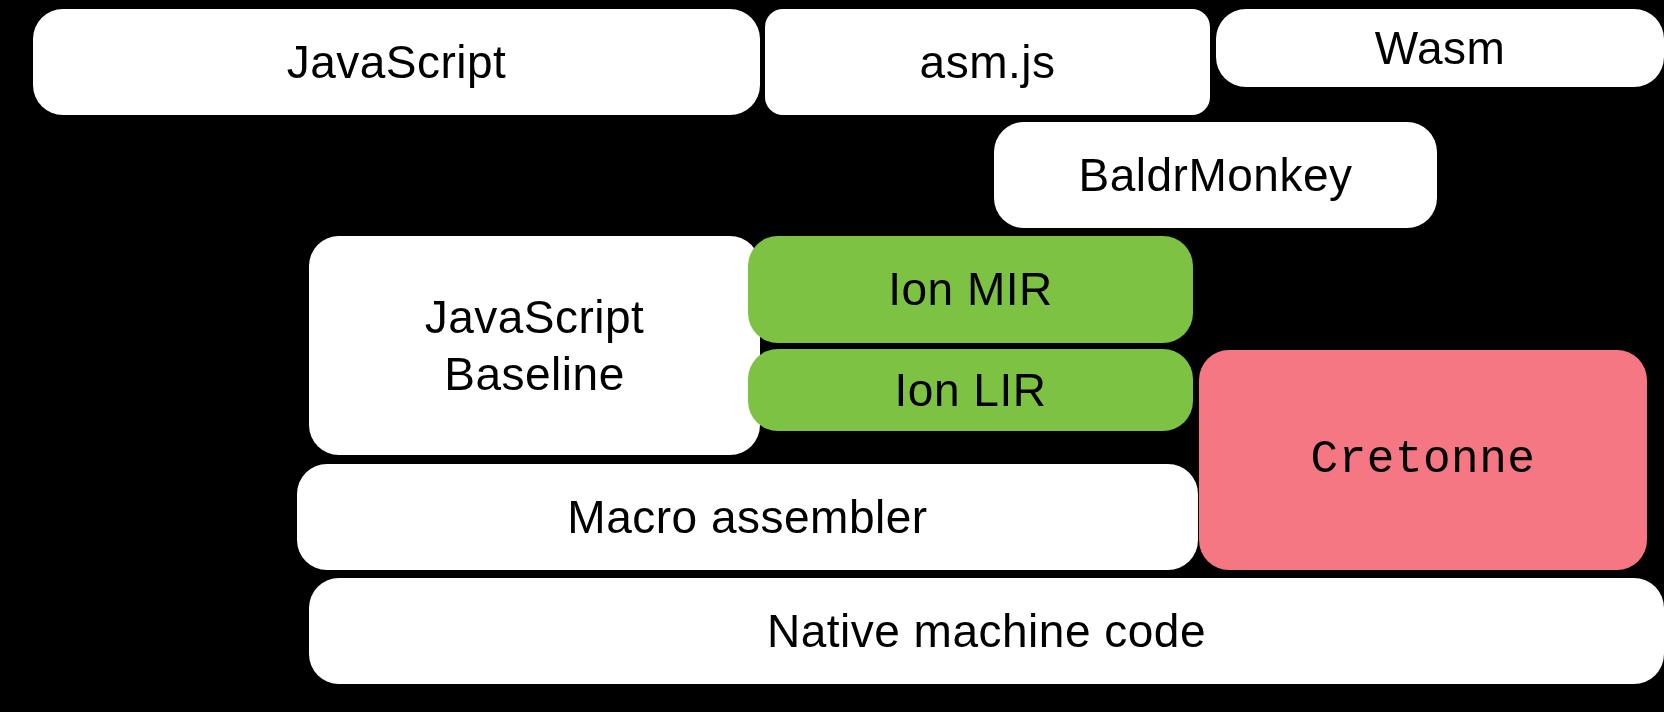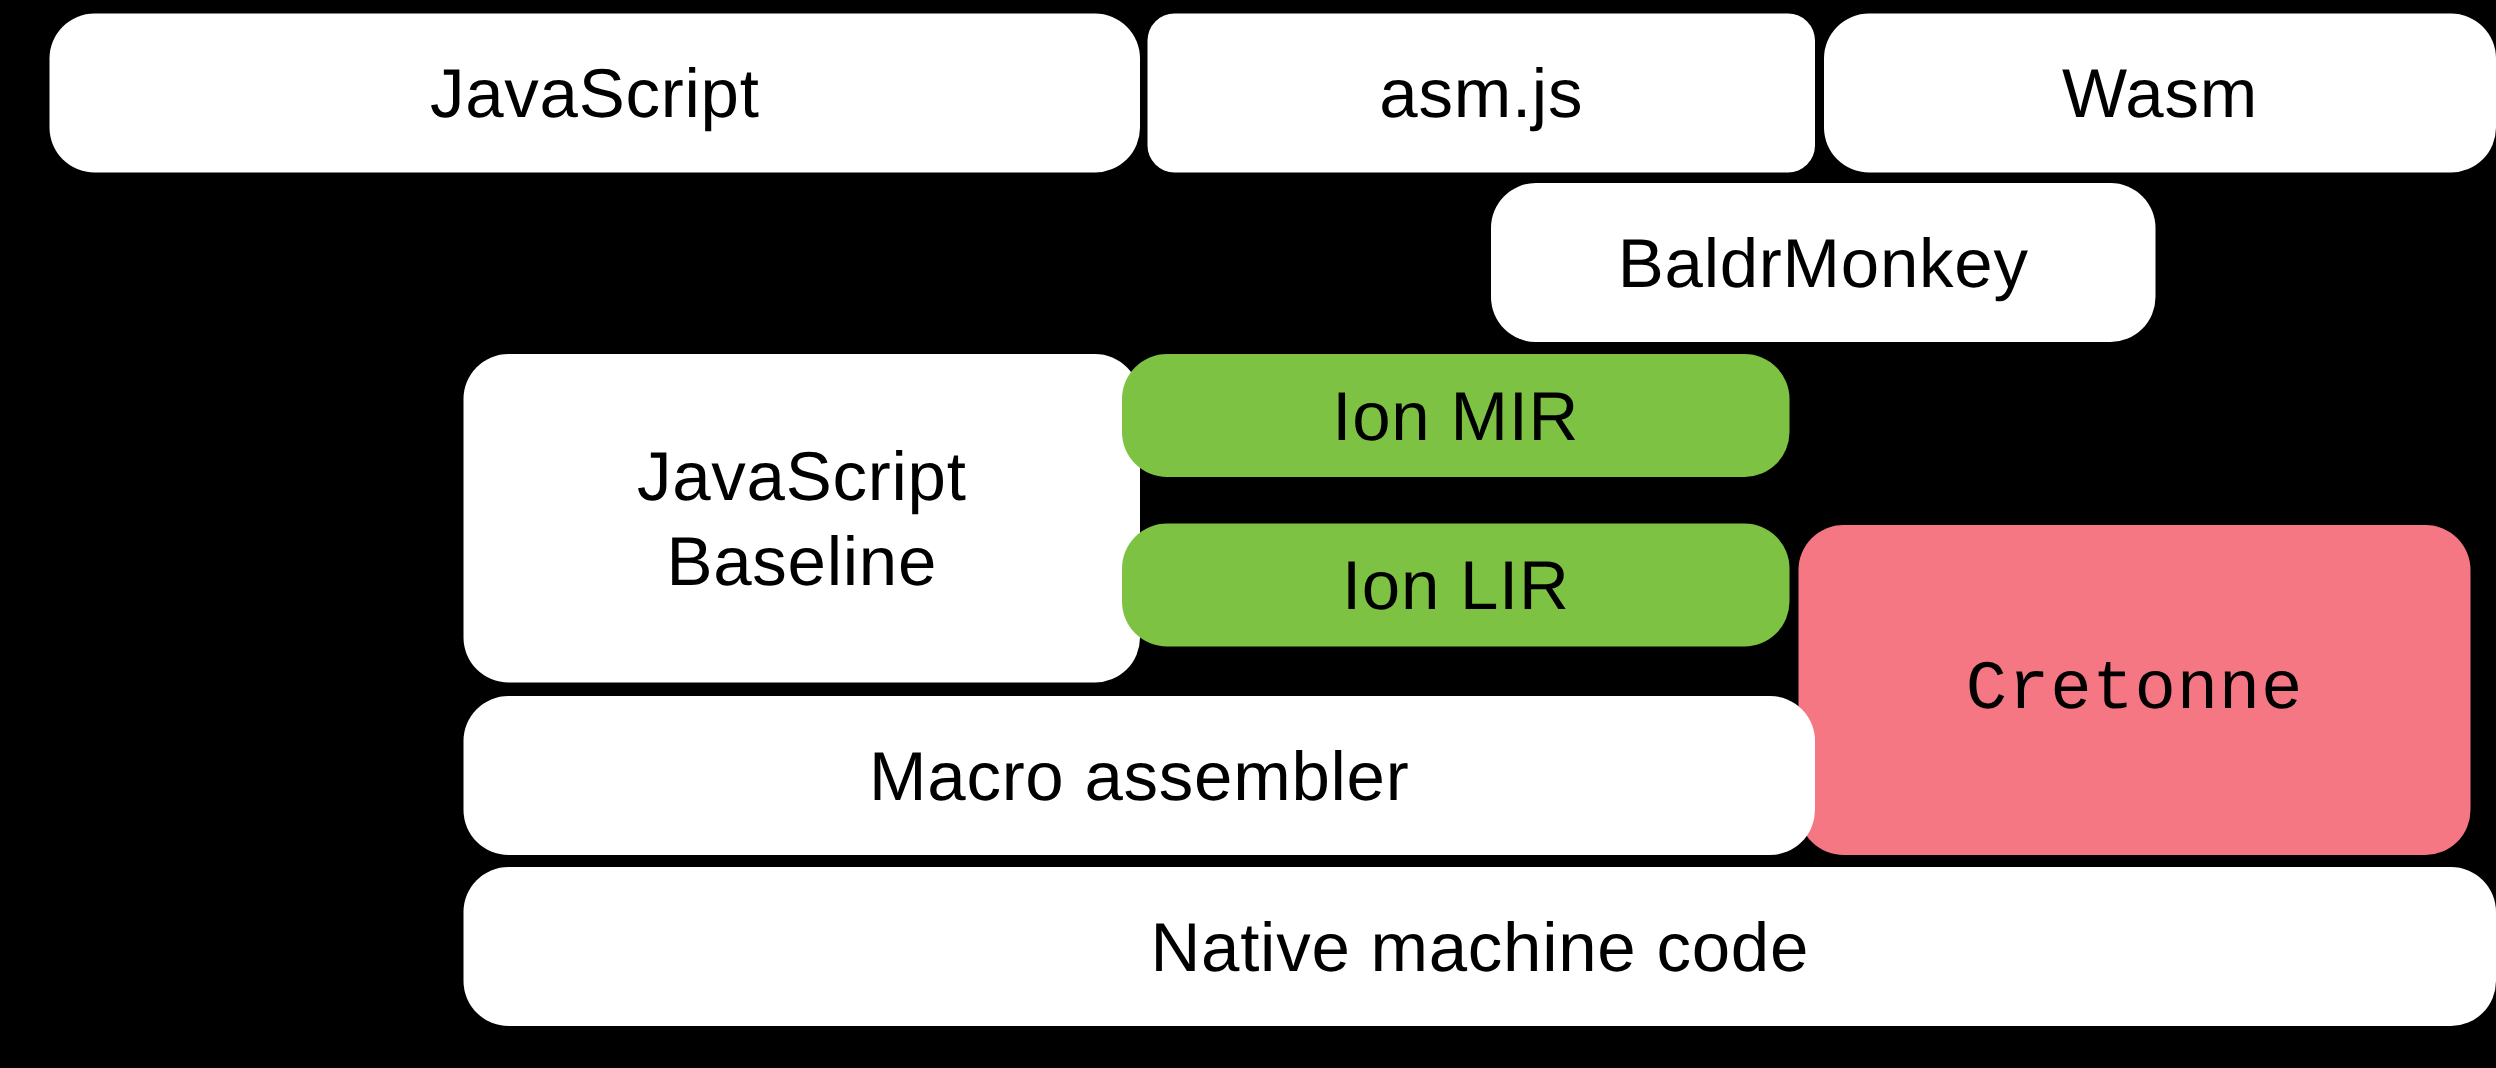--- a/index.html
+++ b/index.html
@@ -42,48 +42,48 @@
 <div class="canvas">
 
   <div class="box fill-white" style="left:16px; top:9px; width:727px; height:106px;">
     <span>JavaScript</span>
   </div>
 
   <div class="box fill-white" style="left:748px; top:9px; width:445px; height:106px;border-radius:18px;">
     <span>asm.js</span>
   </div>
 
-  <div class="box fill-white" style="left:1199px; top:9px; width:448px; height:106px;">
+  <div class="box fill-white" style="left:1199px; top:9px; width:448px; height:78px;">
     <span>Wasm</span>
   </div>
 
 
   <div class="box fill-white" style="left:977px; top:122px; width:443px; height:106px;">
     <span>BaldrMonkey</span>
   </div>
 
 
   <div class="box fill-white" style="left:292px; top:236px; width:451px; height:219px;">
     <span>JavaScript
 Baseline</span>
   </div>
 
-  <div class="box fill-green" style="left:748px; top:236px; width:445px; height:82px;">
+  <div class="box fill-green" style="left:748px; top:236px; width:445px; height:107px;">
     <span>Ion MIR</span>
   </div>
 
   <div class="box fill-green" style="left:748px; top:349px; width:445px; height:82px;">
     <span>Ion LIR</span>
   </div>
 
   <div class="box fill-pink" style="left:1199px; top:350px; width:448px; height:220px;font-family:Liberation Mono, monospace;">
     <span>Cretonne</span>
   </div>
 
-  <div class="box fill-white" style="left:292px; top:464px; width:901px; height:106px;align-items:center;">
+  <div class="box fill-white" style="left:280px; top:464px; width:901px; height:106px;align-items:center;">
     <span>Macro assembler</span>
   </div>
 
   <div class="box fill-white" style="left:292px; top:578px; width:1355px; height:106px;">
     <span>Native machine code</span>
   </div>
 
 </div>
 
 </body></html>

